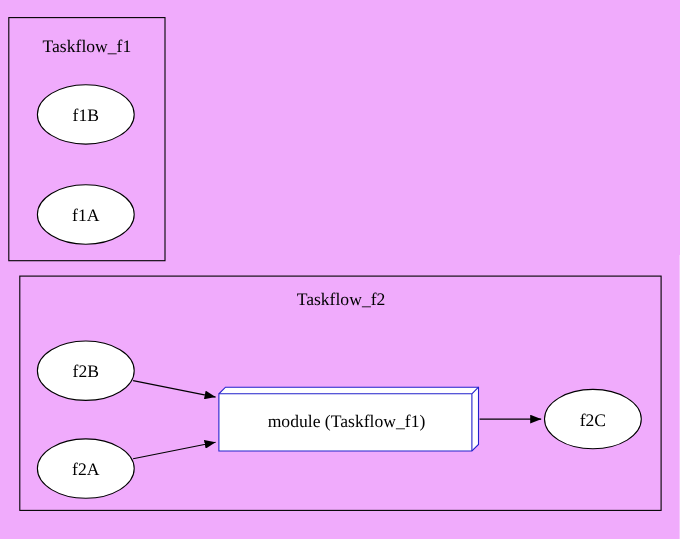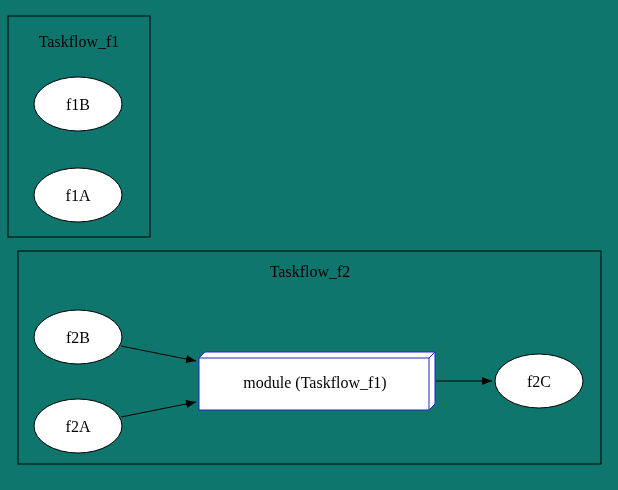--- a/index.html
+++ b/index.html
@@ -3,21 +3,21 @@
   <meta charset="utf-8">
   <style>
     html, body {
       margin: 0;
       padding: 0;
       background: #ffffff;
     }
     .page {
       width: 618px;
       height: 490px;
-      background: #0f766e;
+      background: #f0abfc;
       position: relative;
       overflow: hidden;
     }
     svg {
       display: block;
     }
     svg text {
       font-family: "Liberation Serif", "DejaVu Serif", serif;
       font-size: 16px;
       fill: #000000;

